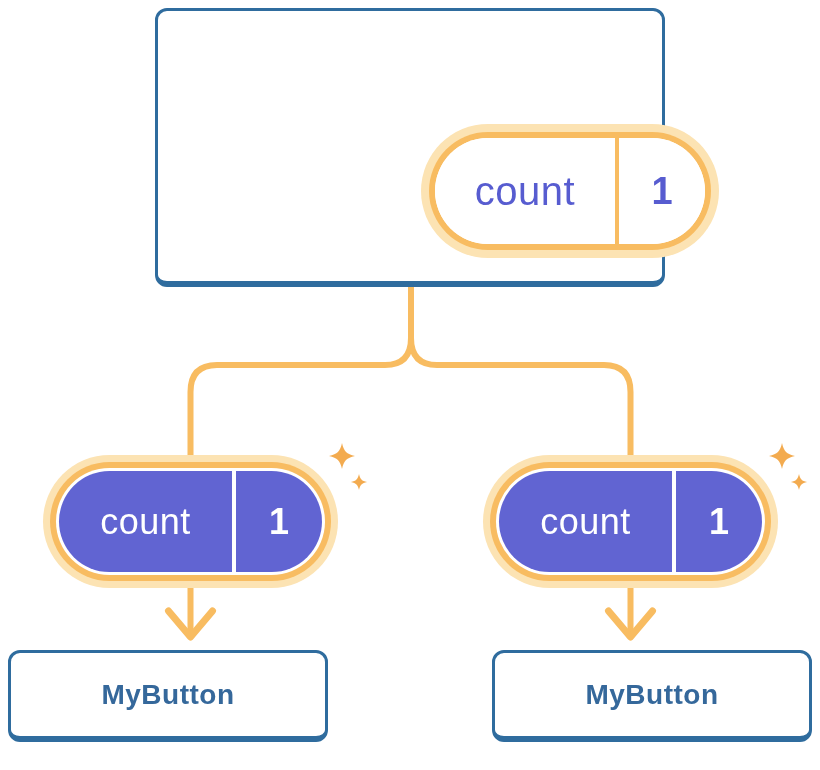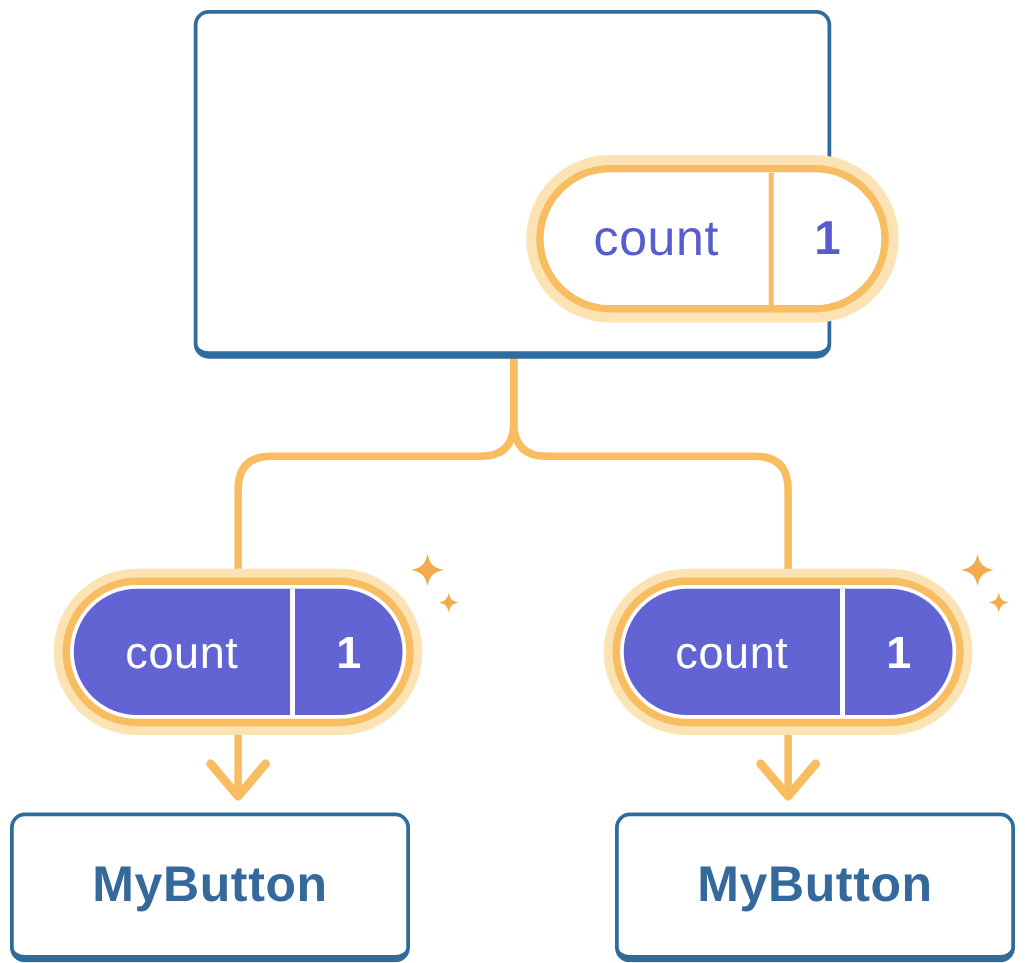--- a/index.html
+++ b/index.html
@@ -26,23 +26,23 @@
   .root-card{left:155px;top:8px;width:510px;height:279px;}
   .root-title{
     text-align:center;
     margin-top:26px;
     font-size:38px;
     font-weight:bold;
     color:#35689B;
     letter-spacing:.5px;
   }
   .child-card{
-    top:650px;width:320px;height:120px;
+    top:650px;width:320px;height:92px;
     display:flex;align-items:center;justify-content:center;
-    font-size:40px;font-weight:bold;color:#35689B;
+    font-size:28px;font-weight:bold;color:#35689B;
     letter-spacing:.5px;
   }
   .child-card.left{left:8px;}
   .child-card.right{left:492px;}
 
   
   .pill{
     position:absolute;
     box-sizing:border-box;
     border-radius:999px;

